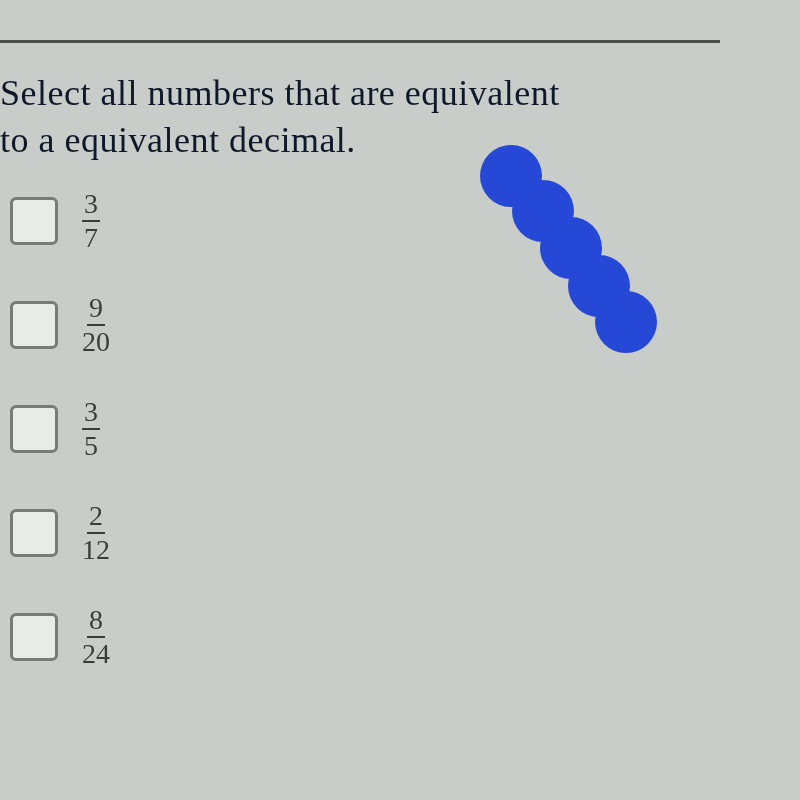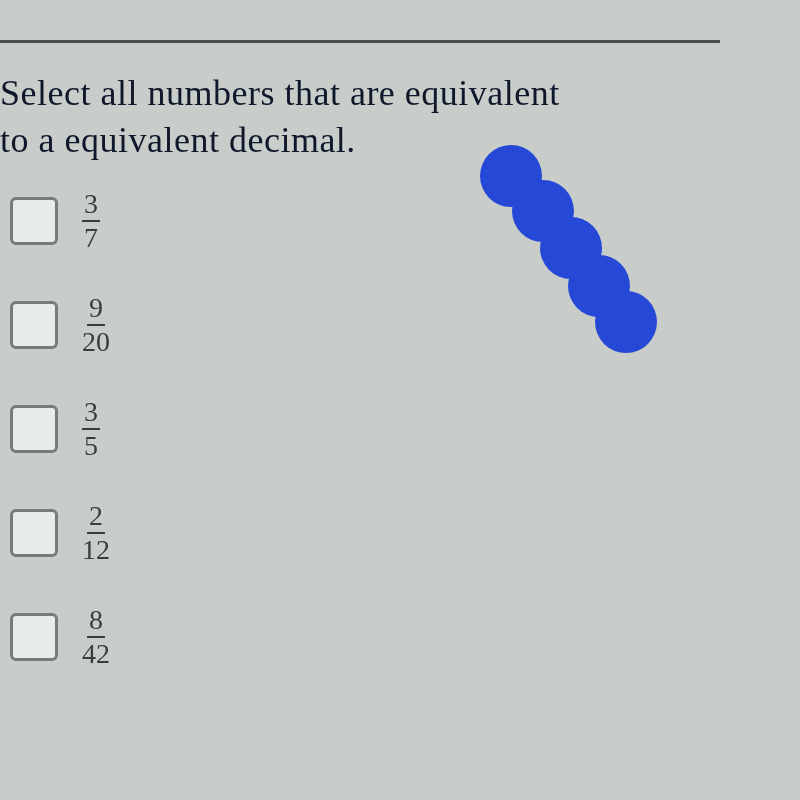--- a/index.html
+++ b/index.html
@@ -132,21 +132,21 @@
     <div class="fraction">
       <span class="numerator">2</span>
       <span class="denominator">12</span>
     </div>
   </div>
 
   <div class="option-row">
     <div class="checkbox"></div>
     <div class="fraction">
       <span class="numerator">8</span>
-      <span class="denominator">42</span>
+      <span class="denominator">24</span>
     </div>
   </div>
 
 </div>
 
 <div class="blue-dots">
   <div class="dot"></div>
   <div class="dot"></div>
   <div class="dot"></div>
   <div class="dot"></div>

